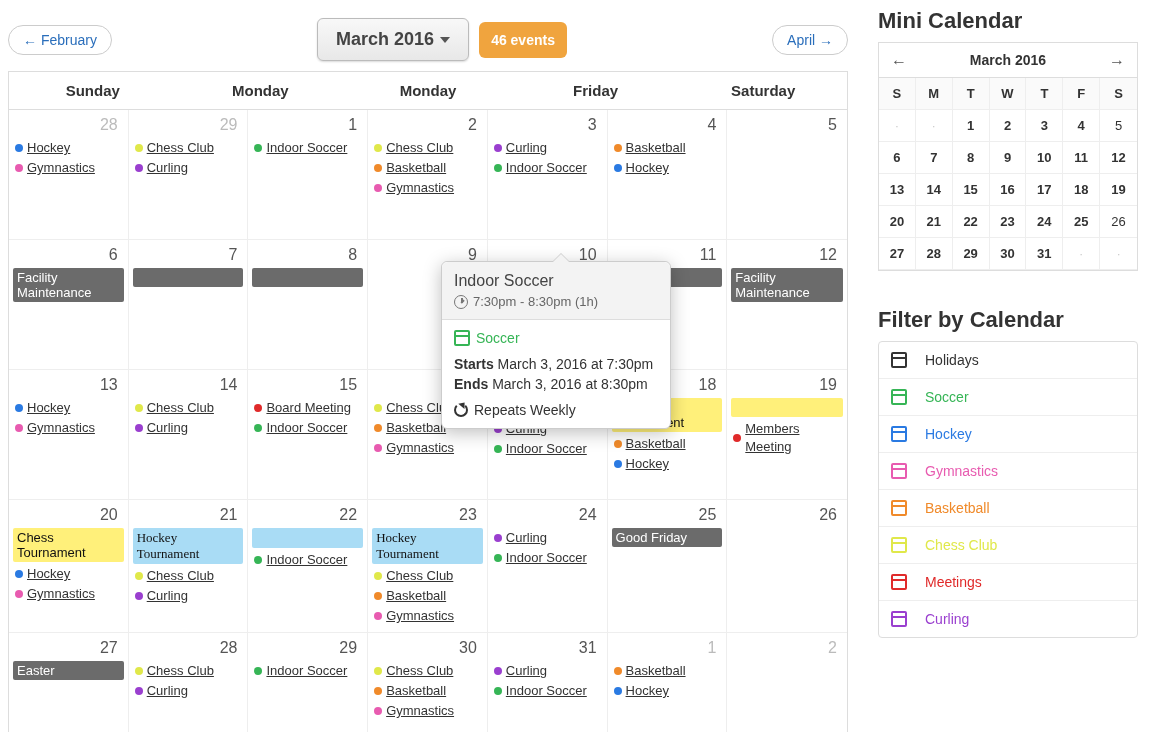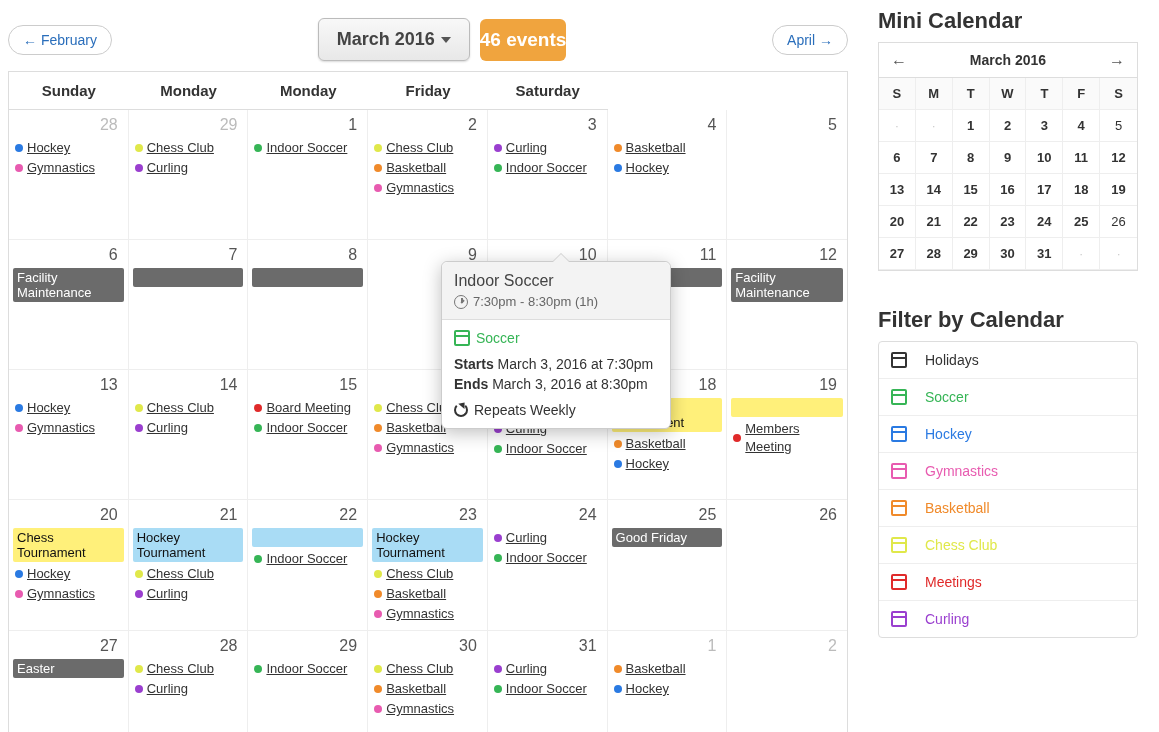--- a/index.html
+++ b/index.html
@@ -6,37 +6,37 @@
 body { font-family: -apple-system, "Helvetica Neue", Arial, sans-serif; font-size: 14px; color: #333; padding: 8px; background:#fff; }
 .layout { display: flex; gap: 30px; }
 .main { flex: 0 0 840px; }
 .sidebar { flex: 0 0 260px; }
 
 .nav-row { display: flex; justify-content: space-between; align-items: center; margin-bottom: 10px; padding-top: 10px;}
 .pill { border:1px solid #ccc; border-radius:20px; padding:6px 14px; background:#fff; font-size:14px; color:#2a6ebb; cursor:pointer; display:inline-flex; align-items:center; gap:4px;}
 .center-group { display:flex; gap:10px; align-items:center; }
 .month-btn { background: linear-gradient(#f8f8f8,#e8e8e8); border:1px solid #bbb; border-radius:6px; padding:10px 18px; font-size:18px; font-weight:600; color:#444; cursor:pointer; display:inline-flex; align-items:center; gap:6px; box-shadow: 0 1px 2px rgba(0,0,0,.15);}
 .caret-down { width:0; height:0; border-left:5px solid transparent; border-right:5px solid transparent; border-top:6px solid #555; }
-.events-badge { background:#f0a43e; color:#fff; border-radius:6px; padding:10px 0; font-size:19px; font-weight:600; }
+.events-badge { background:#f0a43e; color:#fff; border-radius:6px; padding:10px 12px; font-size:14px; font-weight:600; }
 
 .calendar { border:1px solid #ddd; position:relative; }
-.cal-head { display:grid; grid-template-columns: repeat(7,1fr); }
+.cal-head { display:grid; grid-template-columns: repeat(5,1fr); }
 .cal-head > div { text-align:center; font-weight:600; padding:10px 4px; border-bottom:1px solid #ddd; font-size:15px; background:#fff;}
 .cal-body { display:grid; grid-template-columns: repeat(7,1fr); }
 .cell { border-right:1px solid #eee; border-bottom:1px solid #eee; min-height:130px; padding:4px 4px 6px; position:relative; overflow:hidden;}
 .cell:nth-child(7n) { border-right:none; }
 .day-num { text-align:right; font-size:16px; color:#555; padding:2px 6px 4px; }
 .day-num.fade { color:#bbb; }
 .evt { display:flex; align-items:center; gap:4px; font-size:13px; line-height:18px; padding:1px 2px; }
 .evt a { color:#333; text-decoration:underline; }
 .dot { width:8px; height:8px; border-radius:50%; flex:0 0 8px; }
 .bar { font-size:13px; color:#111; padding:2px 4px; border-radius:2px; margin-bottom:2px; }
 .bar.dark { background:#6b6b6b; color:#fff; }
 .bar.yellow { background:#fff07a; }
-.bar.blue { background:#a9dcf5; }
+.bar.blue { background:#a9dcf5;font-family:Liberation Serif, serif; }
 
 .popover { position:absolute; top:189px; left:432px; width:230px; background:#fff; border:1px solid #ccc; border-radius:6px; box-shadow:0 4px 18px rgba(0,0,0,.25); z-index:10; font-size:14px;}
 .popover .pop-head { background:#f3f3f3; border-bottom:1px solid #ddd; border-radius:6px 6px 0 0; padding:10px 12px; }
 .popover .pop-title { font-weight:400; font-size:16px; color:#444; margin-bottom:4px; }
 .popover .pop-time { color:#666; font-size:13px; display:flex; align-items:center; gap:5px;}
 .popover .pop-body { padding:10px 12px; }
 .popover .cal-link { color:#36b556; display:flex; align-items:center; gap:6px; margin-bottom:10px;}
 .popover .row { margin-bottom:4px; }
 .popover .lbl { font-weight:600; }
 .popover .repeat { display:flex; align-items:center; gap:6px; color:#333; margin-top:10px;}

